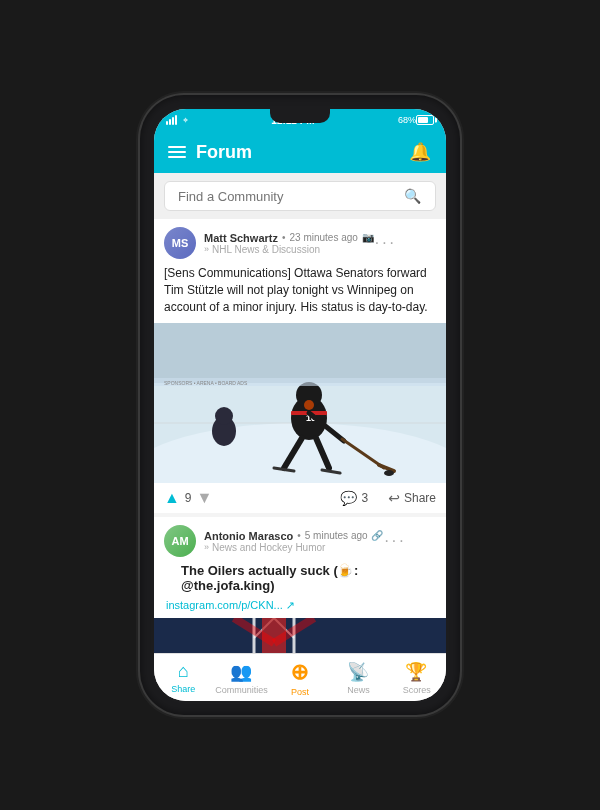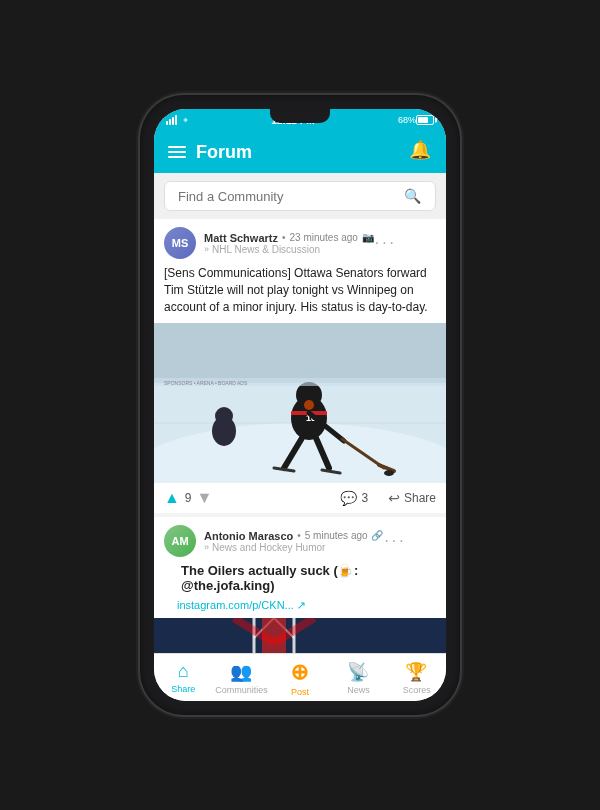--- a/index.html
+++ b/index.html
@@ -99,20 +99,21 @@
       background: white;
       height: 100%;
       width: 68%;
       border-radius: 1px;
     }
 
     
     .top-nav {
       background: #00bcd4;
       display: flex;
+      align-items: center;
       justify-content: space-between;
       padding: 8px 14px;
       height: 42px;
     }
     .nav-left {
       display: flex;
       align-items: center;
       gap: 10px;
     }
     .hamburger {
@@ -321,21 +322,21 @@
     .post-card2 {
       background: white;
     }
     .post-text2 {
       padding: 4px 27px 4px;
       font-size: 13px;
       font-weight: 600;
       color: #222;
     }
     .post-link {
-      padding: 2px 23px 6px;
+      padding: 2px 12px 6px;
       font-size: 11px;
       color: #00bcd4;
     }
 
     
     .bottom-image {
       width: 100%;
       height: 50px;
       background: linear-gradient(135deg, #1a3a6a 0%, #c8d8e8 50%, #d44 100%);
       overflow: hidden;

